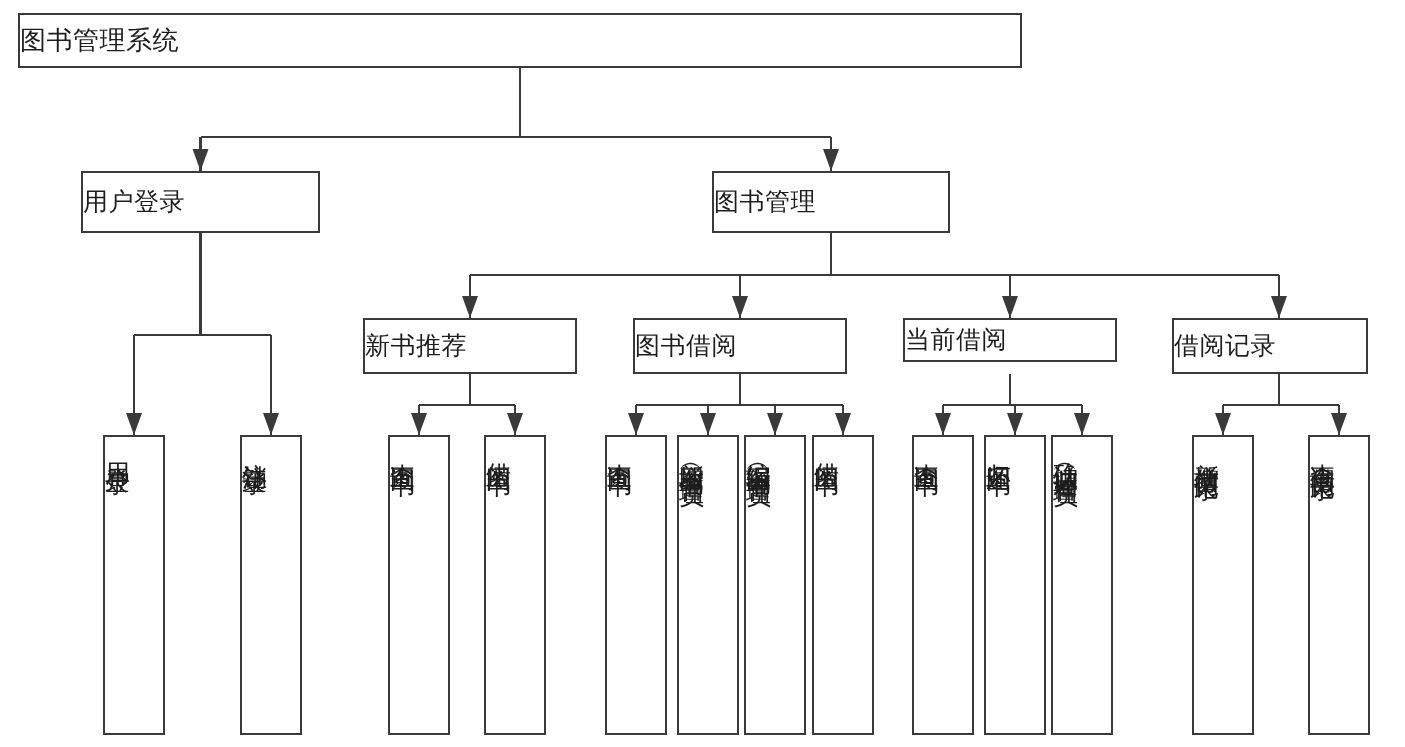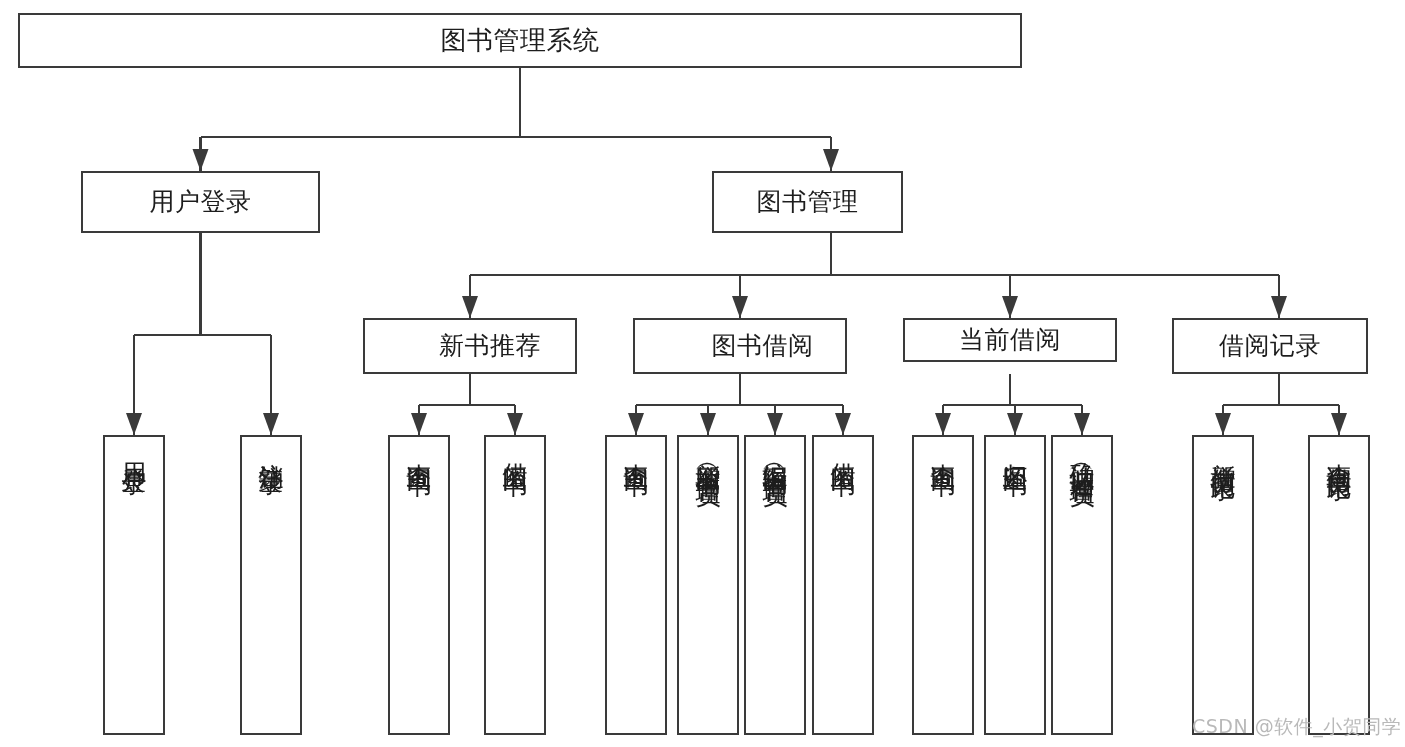--- a/index.html
+++ b/index.html
@@ -25,21 +25,21 @@
     height: 747px;
     pointer-events: none;
   }
   .node {
     position: absolute;
     box-sizing: border-box;
     border: 2.5px solid #3a3a3a;
     background: #ffffff;
     display: flex;
     align-items: center;
-    justify-content: center;
+    justify-content: flex-start;
     color: #1d1d1d;
   }
   .node-label {
     display: block;
     text-align: center;
     line-height: 1.18;
     letter-spacing: 0.5px;
   }
   .node.horizontal .node-label {
     font-size: 25px;
@@ -124,27 +124,27 @@
       <line x1="1339" y1="405" x2="1339" y2="435" stroke="#3a3a3a" stroke-width="2.6" shape-rendering="crispEdges"></line>
       <polygon points="1331,413 1347,413 1339,435" fill="#3a3a3a"></polygon>
     </svg>
   <div id="nodes-layer">
       <div class="node horizontal root" style="left: 18px; top: 13px; width: 1004px; height: 55px;">
         <span class="node-label">图书管理系统</span>
       </div>
       <div class="node horizontal" style="left: 81px; top: 171px; width: 239px; height: 62px;">
         <span class="node-label">用户登录</span>
       </div>
-      <div class="node horizontal" style="left: 712px; top: 171px; width: 191px; height: 62px;">
+      <div class="node horizontal" style="left: 712px; top: 171px; width: 238px; height: 62px;">
         <span class="node-label">图书管理</span>
       </div>
-      <div class="node horizontal" style="left: 363px; top: 318px; width: 214px; height: 56px; padding-left: 40px;">
+      <div class="node horizontal" style="left: 363px; top: 318px; width: 214px; height: 56px;">
         <span class="node-label">新书推荐</span>
       </div>
-      <div class="node horizontal" style="left: 633px; top: 318px; width: 214px; height: 56px; padding-left: 45px;">
+      <div class="node horizontal" style="left: 633px; top: 318px; width: 214px; height: 56px;">
         <span class="node-label">图书借阅</span>
       </div>
       <div class="node horizontal" style="left: 903px; top: 318px; width: 214px; height: 44px;">
         <span class="node-label">当前借阅</span>
       </div>
       <div class="node horizontal" style="left: 1172px; top: 318px; width: 196px; height: 56px;">
         <span class="node-label">借阅记录</span>
       </div>
       <div class="node vertical" style="left: 103px; top: 435px; width: 62px; height: 300px;">
         <span class="node-label">用户登录</span>
@@ -179,14 +179,13 @@
       <div class="node vertical" style="left: 1051px; top: 435px; width: 62px; height: 300px;">
         <span class="node-label">确认归还（管理员）</span>
       </div>
       <div class="node vertical" style="left: 1192px; top: 435px; width: 62px; height: 300px;">
         <span class="node-label">新增借阅记录</span>
       </div>
       <div class="node vertical" style="left: 1308px; top: 435px; width: 62px; height: 300px;">
         <span class="node-label">查询借阅记录</span>
       </div>
     </div>
-  <div class="watermark" style="left: 1192px; top: 714px; color: rgb(185, 185, 185);">CSDN @软件_小贺同学</div>
 </div>
 
 </body></html>

